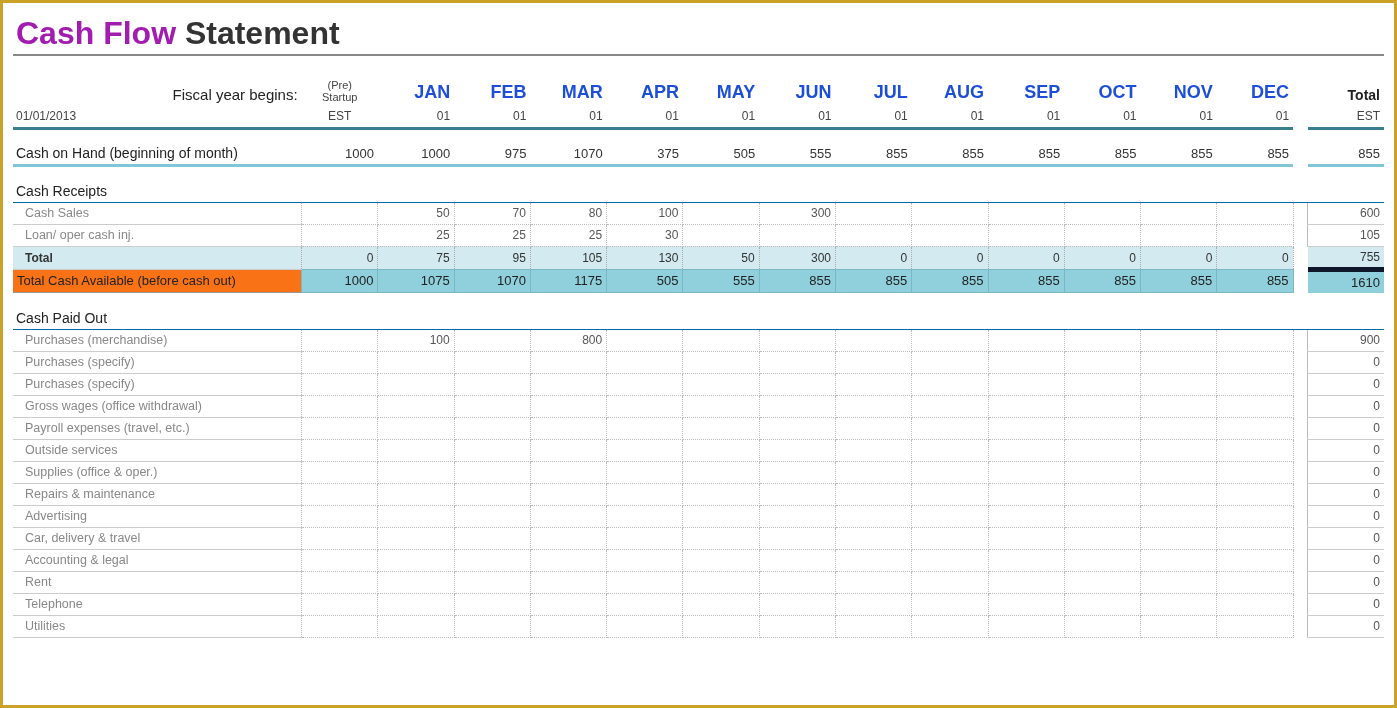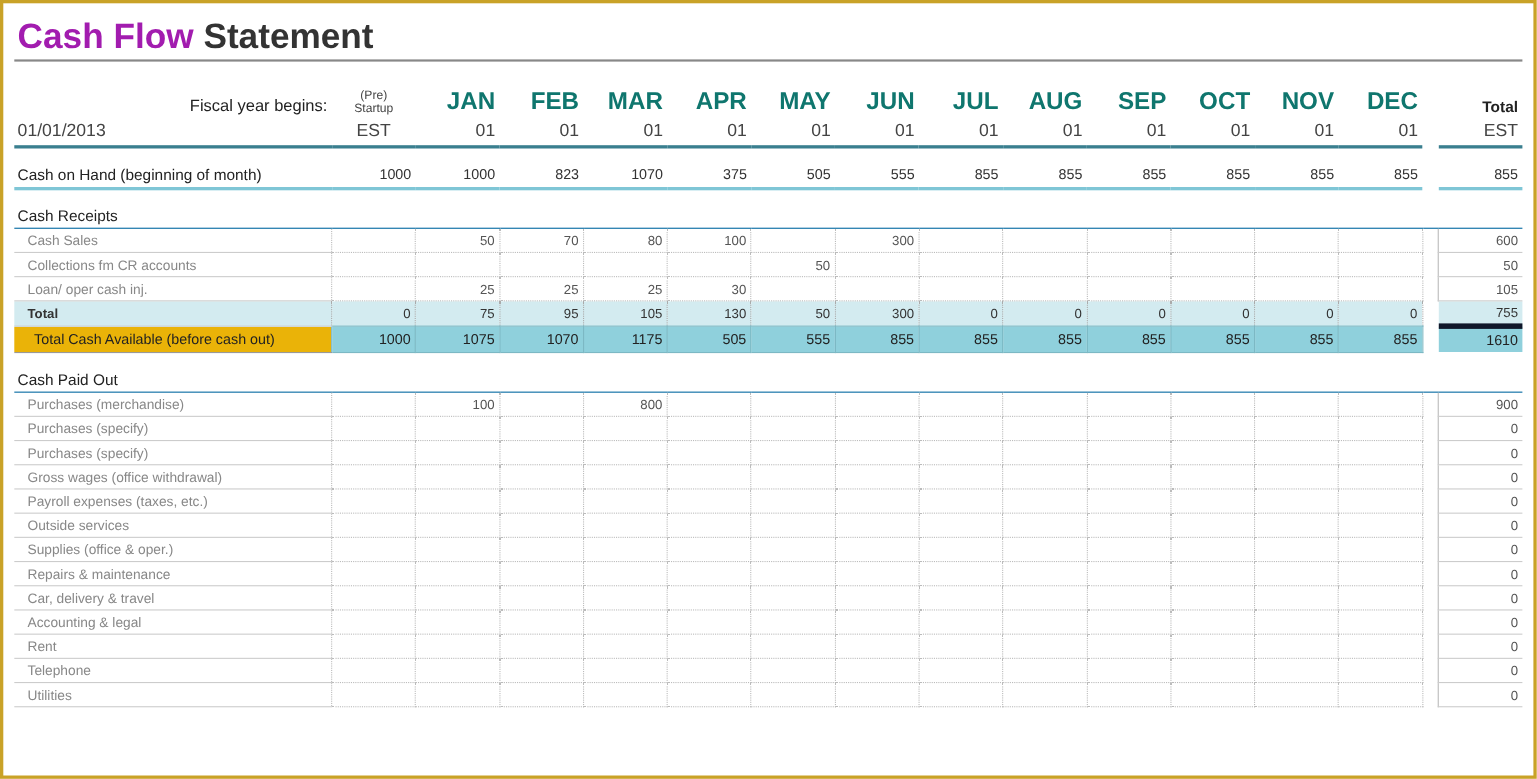--- a/index.html
+++ b/index.html
@@ -36,45 +36,45 @@
     font-size: 12px;
   }
   col.label-col { width: 280px; }
   col.data-col { width: 74px; }
   col.gap-col { width: 14px; }
   col.total-col { width: 74px; }
 
   .header-row1 td { vertical-align: bottom; text-align: right; }
   .header-row1 .fiscal { font-size: 15px; color: #222; padding-left: 3px; }
   .header-row1 .pre { font-size: 11px; color:#444; text-align: center; }
-  .header-row1 .month { font-family: Arial, sans-serif; font-size: 22px; font-weight: bold; color: #0f766e; text-align: right; }
+  .header-row1 .month { font-family: Arial, sans-serif; font-size: 18px; font-weight: bold; color: #1d4ed8; text-align: right; }
   .header-row1 .totalh { font-family: Arial, sans-serif; font-size: 14px; font-weight: bold; color: #222; text-align: right; }
 
-  .header-row2 td { border-bottom: 3px solid #3a7f8f; font-size: 16px; color:#444; }
+  .header-row2 td { border-bottom: 3px solid #3a7f8f; font-size: 12px; color:#444; }
   .header-row2 .date { padding-left: 3px; }
   .header-row2 .est { text-align: center; }
   .header-row2 .day { text-align: right; }
 
   .spacer td { height: 14px; border: none; }
 
   .cashonhand td { border-bottom: 3px solid #7fc6d6; }
   .cashonhand .lbl { font-size: 14px; color:#222; padding-left:3px; }
   .cashonhand .val { text-align: right; font-size: 13px; }
 
   .section-head td { font-size: 14px; color:#222; padding-left:3px; border-bottom:1px solid #0369a1; }
 
   .data-row td.lbl { color:#888; padding-left:12px; border-bottom:1px solid #ccc; font-size:12.5px; }
   .data-row td.val { text-align:right; border:1px dotted #bbb; color:#555; }
   .data-row td.total { text-align:right; border-left:1px solid #bbb; border-bottom:1px solid #ccc; color:#555; }
 
   .total-row td.lbl { font-weight:bold; color:#333; padding-left:12px; border-bottom:1px solid #ccc; background:#d3ebf0; }
   .total-row td.val { text-align:right; background:#d3ebf0; border:1px dotted #aaa; color:#333; }
   .total-row td.total { text-align:right; background:#d3ebf0; border-bottom:5px solid #0f172a; color:#333; }
 
-  .grand-row td.lbl { font-size:13px; color:#222; padding-left:18px; background:#eab308; border-bottom:1px solid #999; white-space:nowrap; overflow:hidden; }
+  .grand-row td.lbl { font-size:13px; color:#222; padding-left:4px; background:#f97316; border-bottom:1px solid #999; white-space:nowrap; overflow:hidden; }
   .grand-row td.val { text-align:right; background:#8fd0dc; border:1px solid #7cb8c4; color:#222; font-size:13px; }
   .grand-row td.total { text-align:right; background:#8fd0dc; color:#222; font-size:13px; }
 
   td.gap { border: none !important; background: #fff !important; }
 </style>
 </head>
 <body>
 
 <div class="container">
   <div class="title">
@@ -137,21 +137,21 @@
           <td class="gap"></td>
           <td class="day">EST</td>
         </tr>
         <tr class="spacer">
           <td colspan="16"></td>
         </tr>
         <tr class="cashonhand">
           <td class="lbl">Cash on Hand (beginning of month)</td>
           <td class="val">1000</td>
           <td class="val">1000</td>
-          <td class="val">823</td>
+          <td class="val">975</td>
           <td class="val">1070</td>
           <td class="val">375</td>
           <td class="val">505</td>
           <td class="val">555</td>
           <td class="val">855</td>
           <td class="val">855</td>
           <td class="val">855</td>
           <td class="val">855</td>
           <td class="val">855</td>
           <td class="val">855</td>
@@ -189,38 +189,20 @@
           <td class="val"></td>
           <td class="val">300</td>
           <td class="val"></td>
           <td class="val"></td>
           <td class="val"></td>
           <td class="val"></td>
           <td class="val"></td>
           <td class="val"></td>
           <td class="gap"></td>
           <td class="total">600</td>
-        </tr>
-        <tr class="data-row">
-          <td class="lbl">Collections fm CR accounts</td>
-          <td class="val"></td>
-          <td class="val"></td>
-          <td class="val"></td>
-          <td class="val"></td>
-          <td class="val"></td>
-          <td class="val">50</td>
-          <td class="val"></td>
-          <td class="val"></td>
-          <td class="val"></td>
-          <td class="val"></td>
-          <td class="val"></td>
-          <td class="val"></td>
-          <td class="val"></td>
-          <td class="gap"></td>
-          <td class="total">50</td>
         </tr>
         <tr class="data-row">
           <td class="lbl">Loan/ oper cash inj.</td>
           <td class="val"></td>
           <td class="val">25</td>
           <td class="val">25</td>
           <td class="val">25</td>
           <td class="val">30</td>
           <td class="val"></td>
           <td class="val"></td>
@@ -356,21 +338,21 @@
           <td class="val"></td>
           <td class="val"></td>
           <td class="val"></td>
           <td class="val"></td>
           <td class="val"></td>
           <td class="val"></td>
           <td class="gap"></td>
           <td class="total">0</td>
         </tr>
         <tr class="data-row">
-          <td class="lbl">Payroll expenses (taxes, etc.)</td>
+          <td class="lbl">Payroll expenses (travel, etc.)</td>
           <td class="val"></td>
           <td class="val"></td>
           <td class="val"></td>
           <td class="val"></td>
           <td class="val"></td>
           <td class="val"></td>
           <td class="val"></td>
           <td class="val"></td>
           <td class="val"></td>
           <td class="val"></td>
@@ -411,20 +393,38 @@
           <td class="val"></td>
           <td class="val"></td>
           <td class="val"></td>
           <td class="val"></td>
           <td class="val"></td>
           <td class="gap"></td>
           <td class="total">0</td>
         </tr>
         <tr class="data-row">
           <td class="lbl">Repairs &amp; maintenance</td>
+          <td class="val"></td>
+          <td class="val"></td>
+          <td class="val"></td>
+          <td class="val"></td>
+          <td class="val"></td>
+          <td class="val"></td>
+          <td class="val"></td>
+          <td class="val"></td>
+          <td class="val"></td>
+          <td class="val"></td>
+          <td class="val"></td>
+          <td class="val"></td>
+          <td class="val"></td>
+          <td class="gap"></td>
+          <td class="total">0</td>
+        </tr>
+        <tr class="data-row">
+          <td class="lbl">Advertising</td>
           <td class="val"></td>
           <td class="val"></td>
           <td class="val"></td>
           <td class="val"></td>
           <td class="val"></td>
           <td class="val"></td>
           <td class="val"></td>
           <td class="val"></td>
           <td class="val"></td>
           <td class="val"></td>

